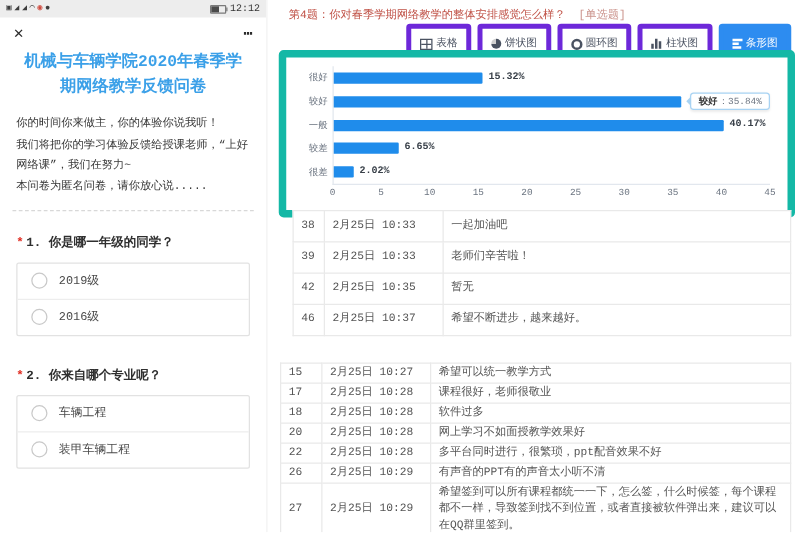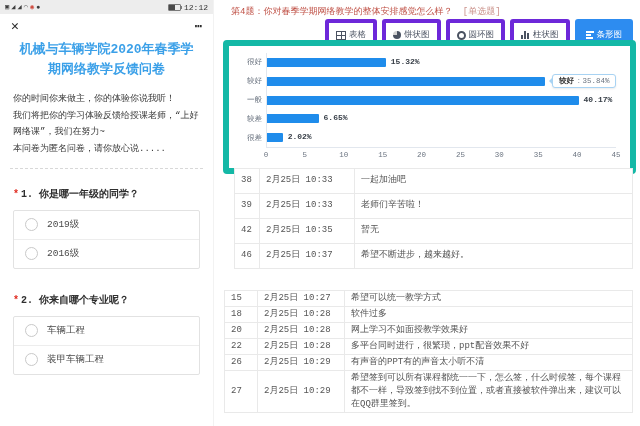--- a/index.html
+++ b/index.html
@@ -237,20 +237,25 @@
             <col class="col-date">
             <col class="col-content">
           </colgroup>
           <tbody>
             <tr>
               <td class="cell-id">15</td>
               <td class="cell-date">2月25日 10:27</td>
               <td class="cell-content">希望可以统一教学方式</td>
             </tr>
             <tr>
+              <td class="cell-id">17</td>
+              <td class="cell-date">2月25日 10:28</td>
+              <td class="cell-content">课程很好，老师很敬业</td>
+            </tr>
+            <tr>
               <td class="cell-id">18</td>
               <td class="cell-date">2月25日 10:28</td>
               <td class="cell-content">软件过多</td>
             </tr>
             <tr>
               <td class="cell-id">20</td>
               <td class="cell-date">2月25日 10:28</td>
               <td class="cell-content">网上学习不如面授教学效果好</td>
             </tr>
             <tr>

